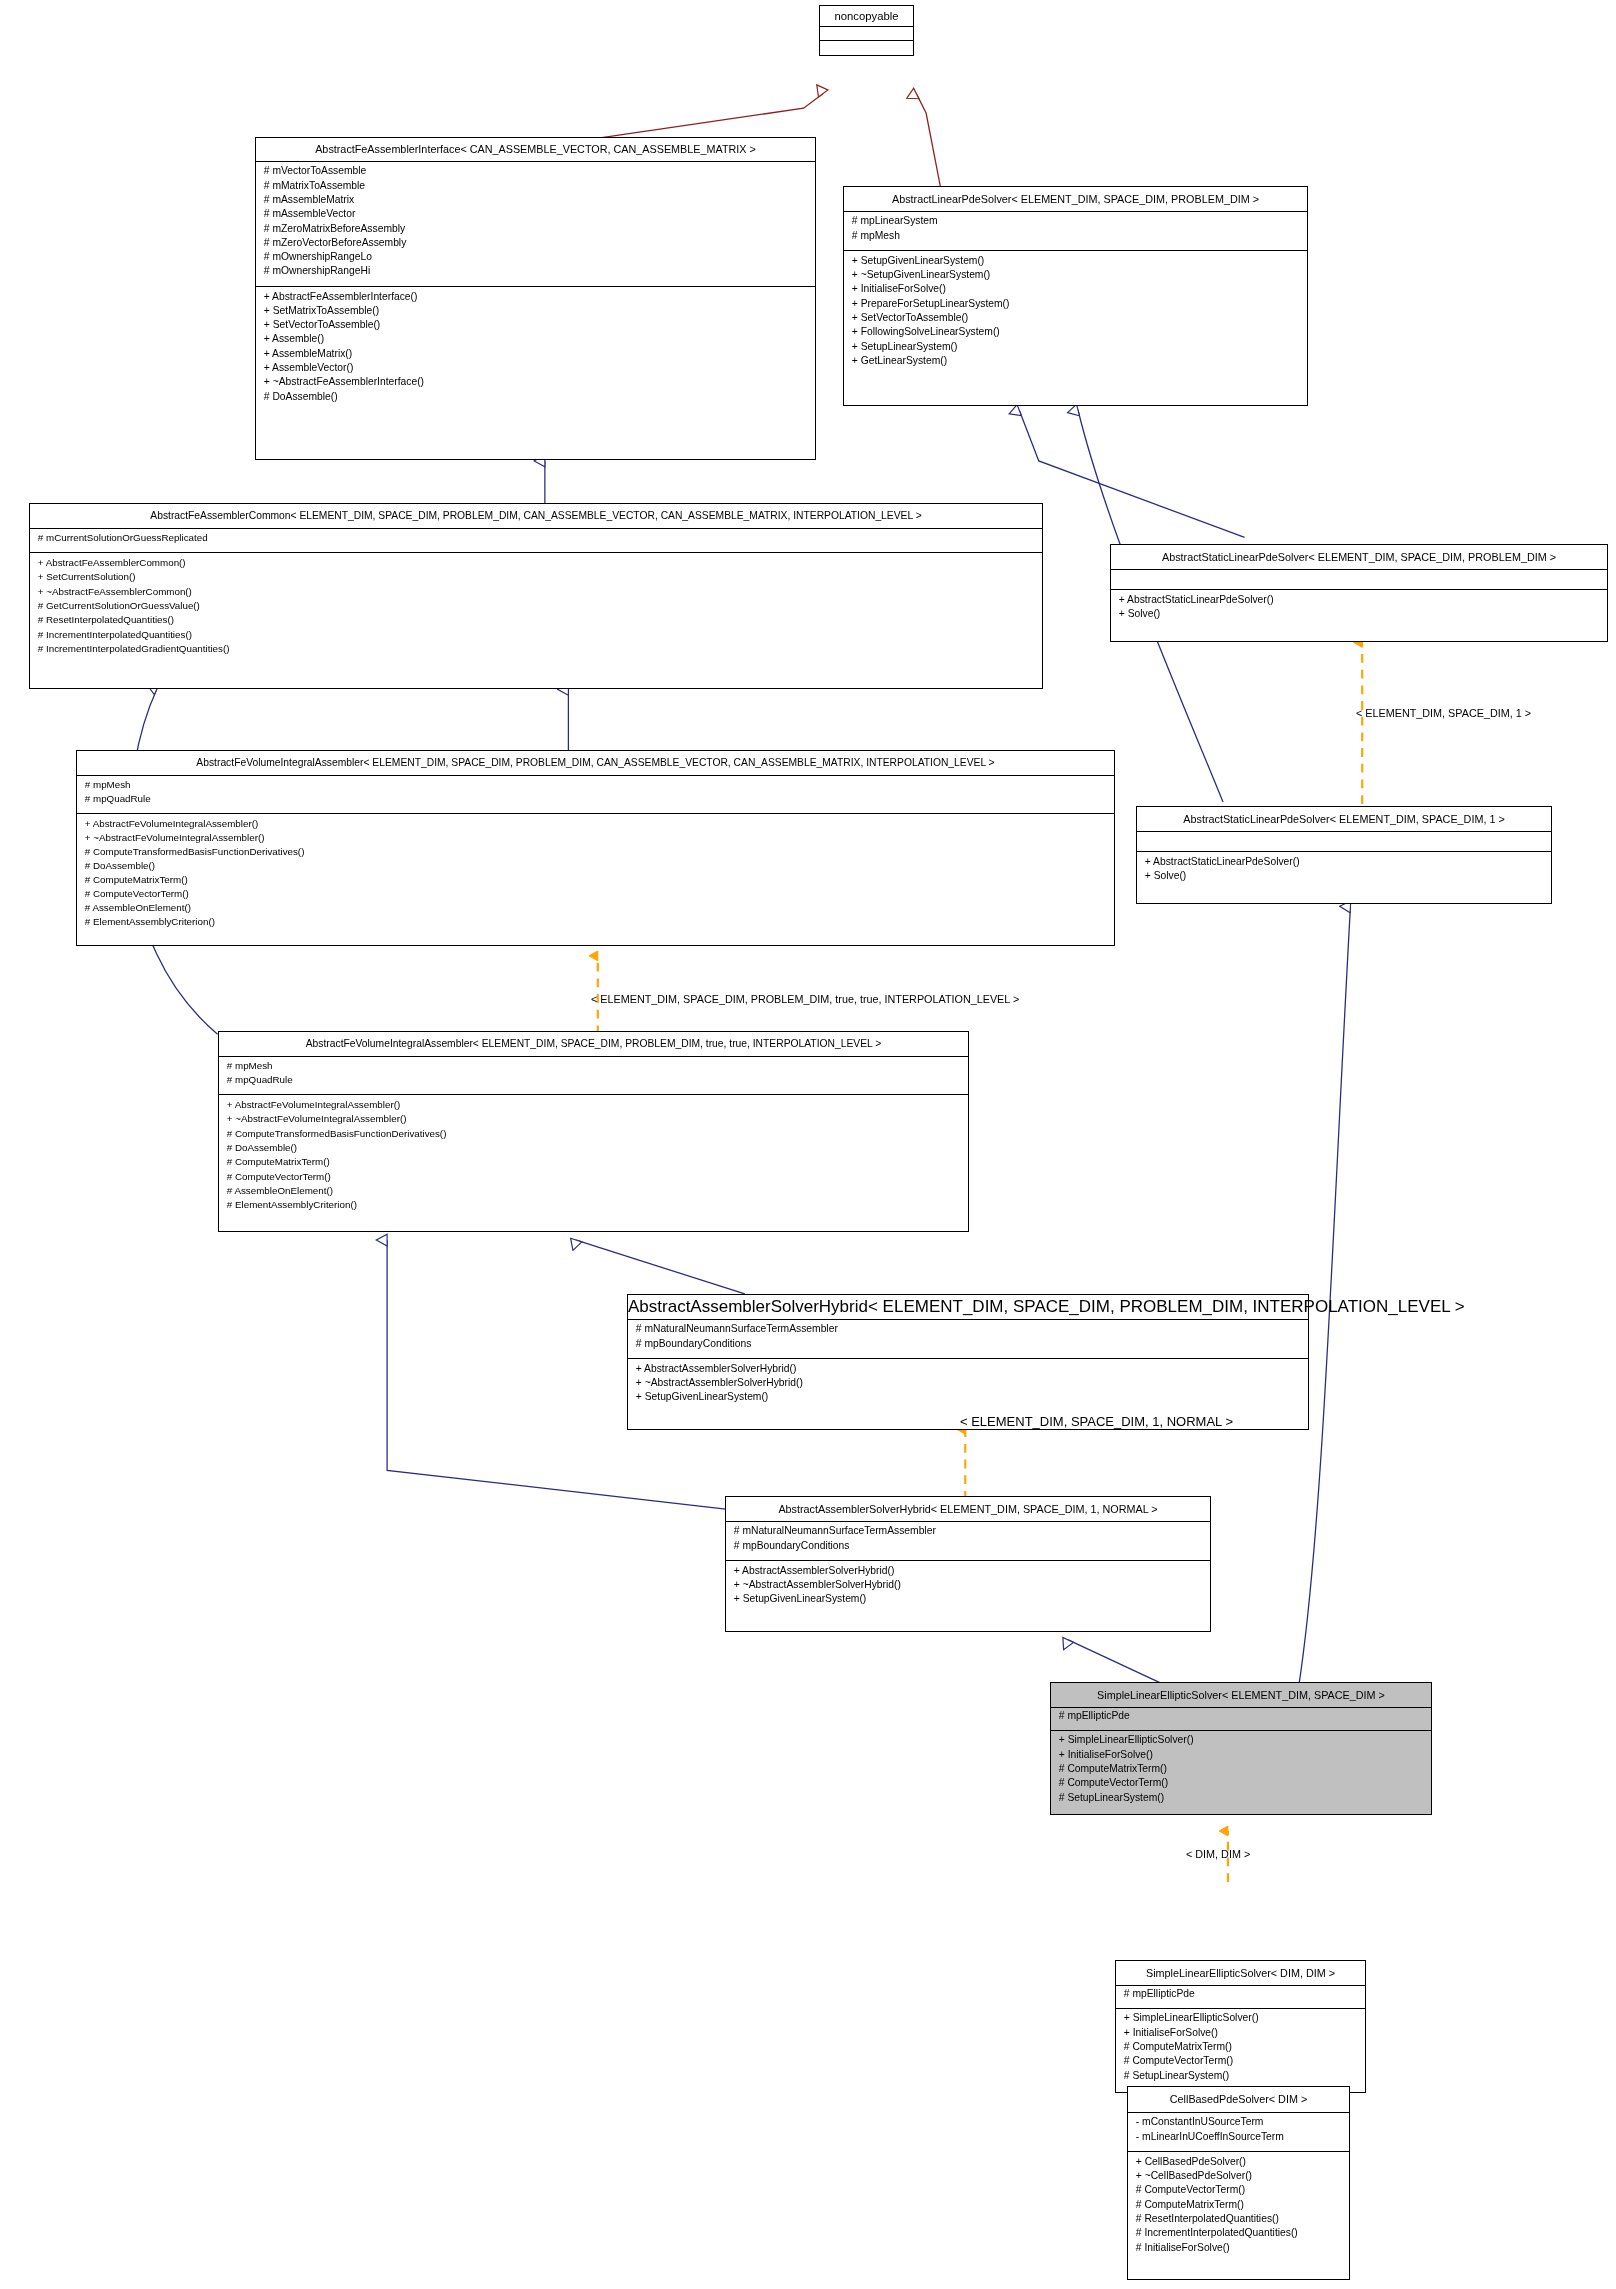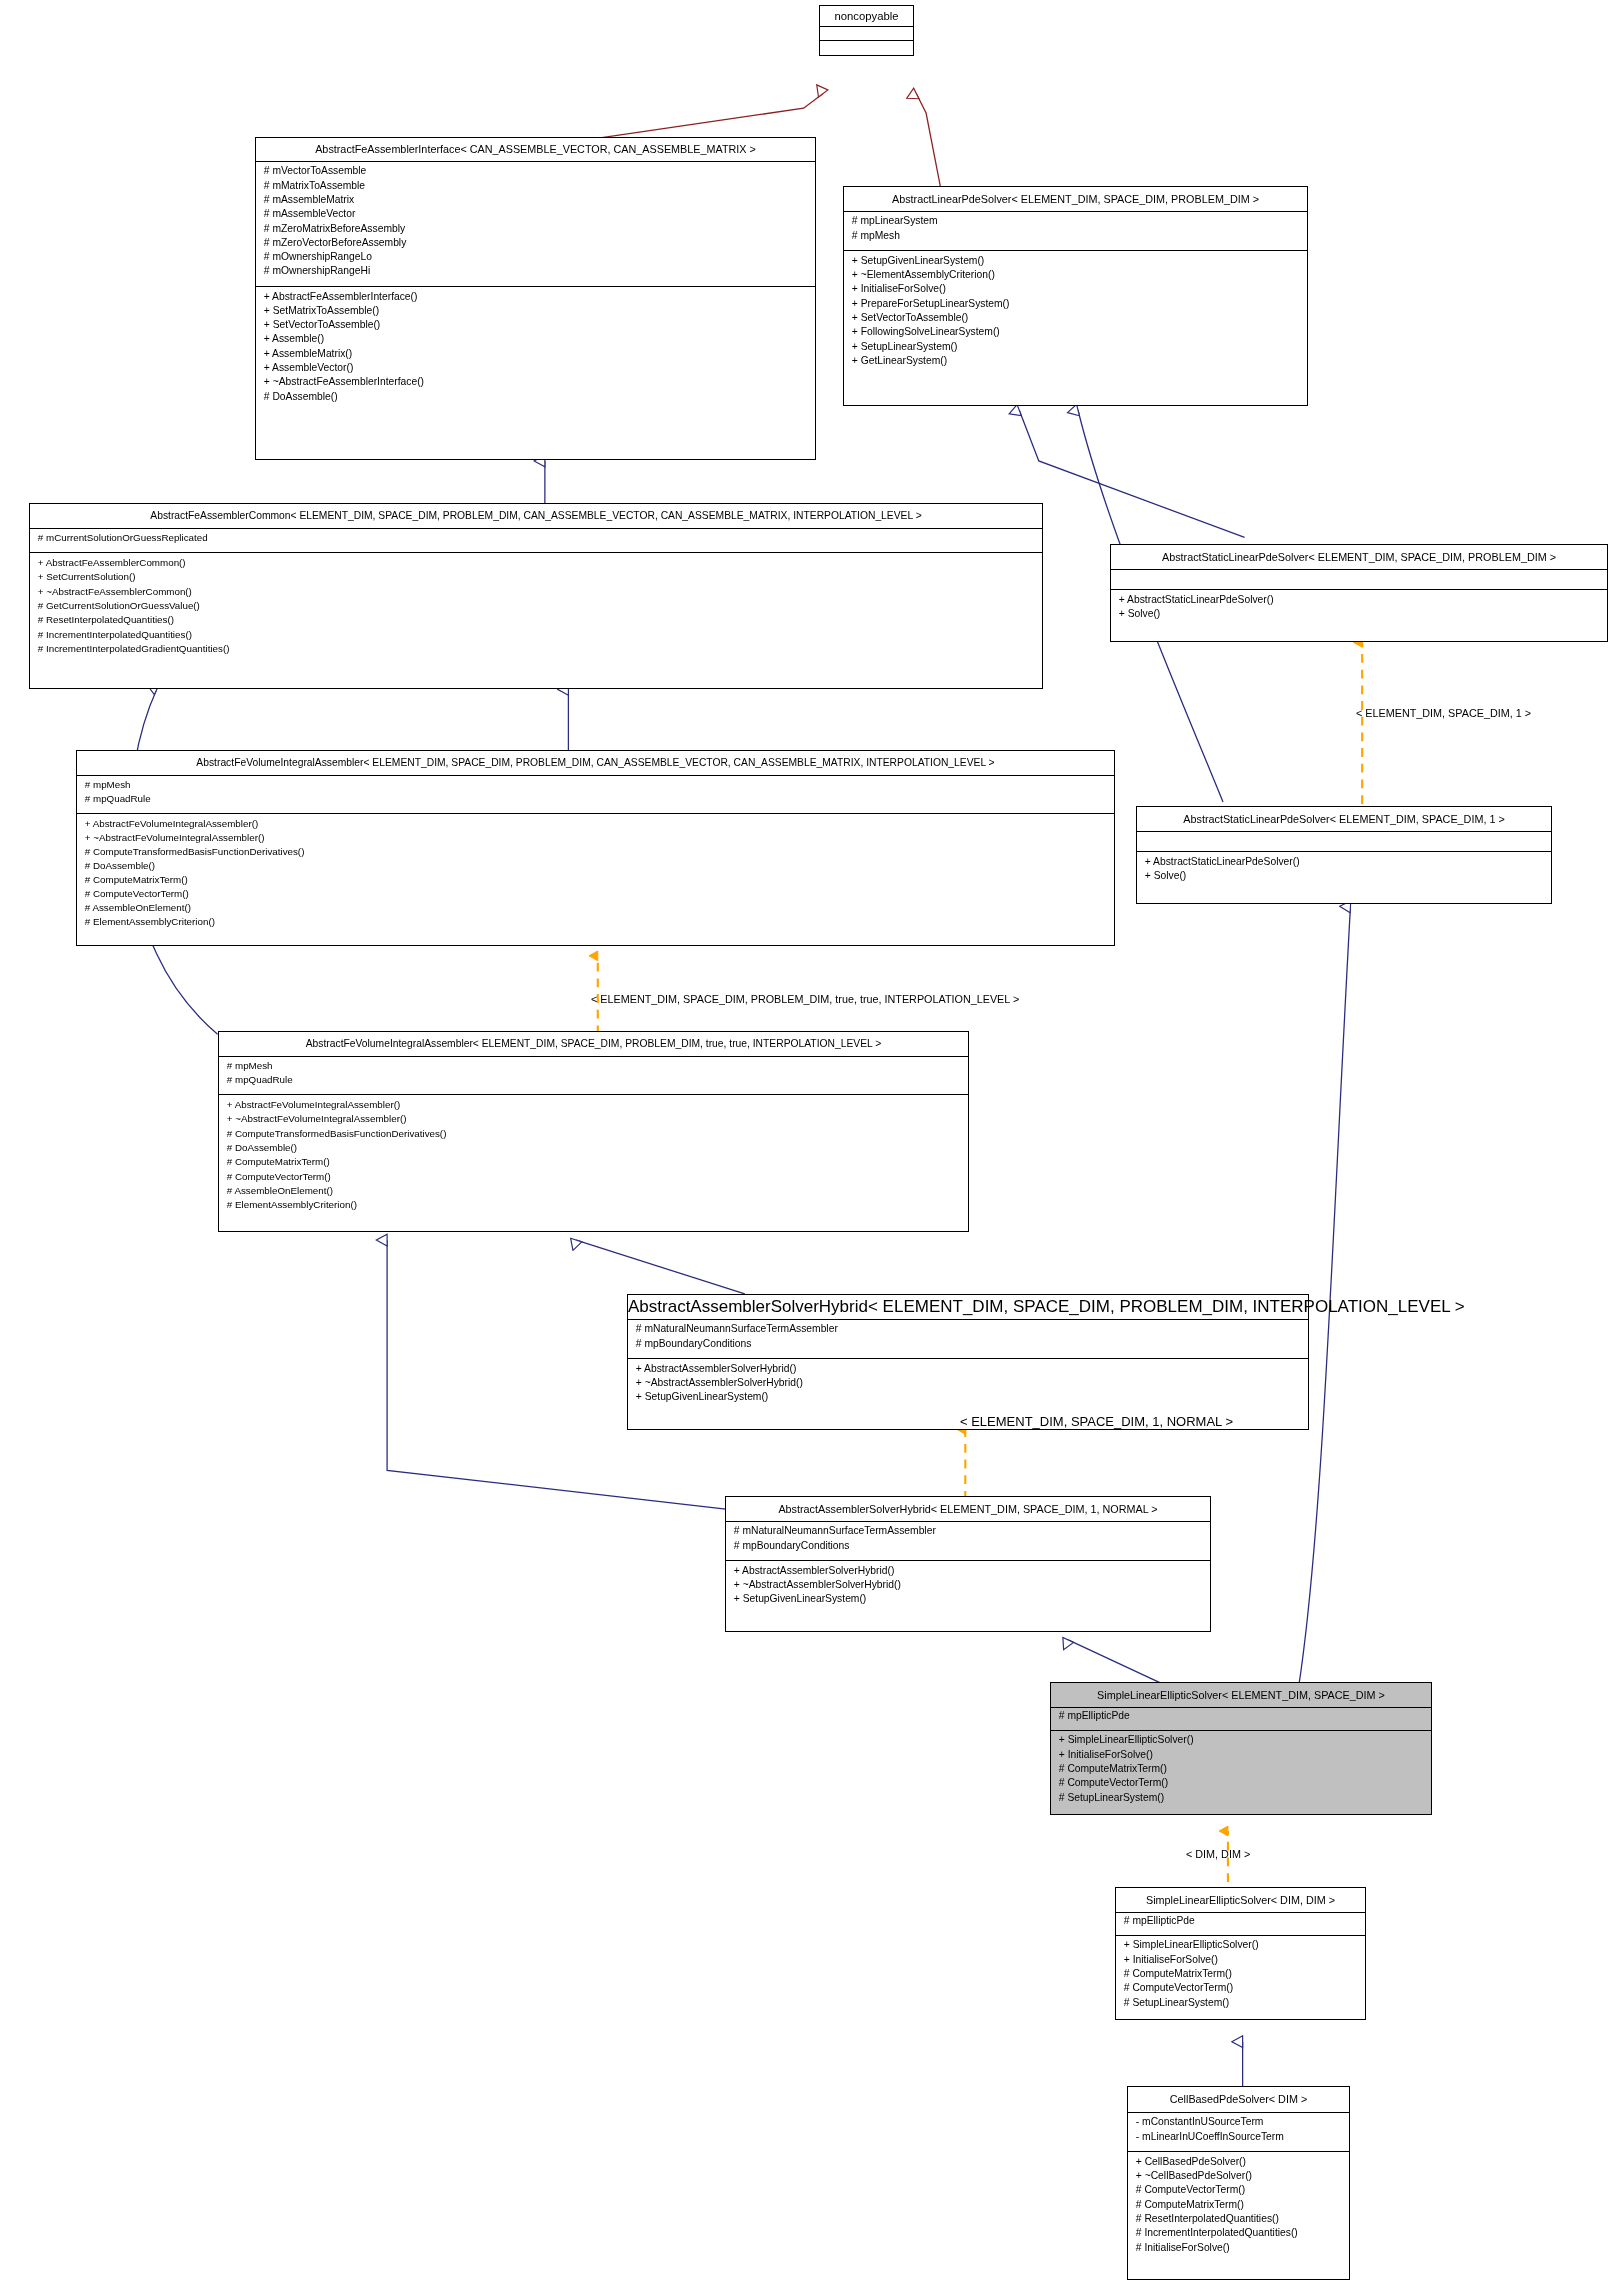--- a/index.html
+++ b/index.html
@@ -142,21 +142,21 @@
   </div>
 
   <div class="uml-box" style="left:843px; top:186px; width:465px; height:220px; font-size:10.3px;">
     <div class="uml-title" style="height:24.5px; line-height:24.5px; font-size:10.8px;">AbstractLinearPdeSolver&lt; ELEMENT_DIM, SPACE_DIM, PROBLEM_DIM &gt;</div>
     <div class="uml-attrs" style="padding:4.9px 7.8px;">
       <div class="uml-line" style="height:14.3px;"># mpLinearSystem</div>
       <div class="uml-line" style="height:14.3px;"># mpMesh</div>
     </div>
     <div class="uml-ops" style="padding:4.9px 7.8px;">
       <div class="uml-line" style="height:14.3px;">+ SetupGivenLinearSystem()</div>
-      <div class="uml-line" style="height:14.3px;">+ ~ElementAssemblyCriterion()</div>
+      <div class="uml-line" style="height:14.3px;">+ ~SetupGivenLinearSystem()</div>
       <div class="uml-line" style="height:14.3px;">+ InitialiseForSolve()</div>
       <div class="uml-line" style="height:14.3px;">+ PrepareForSetupLinearSystem()</div>
       <div class="uml-line" style="height:14.3px;">+ SetVectorToAssemble()</div>
       <div class="uml-line" style="height:14.3px;">+ FollowingSolveLinearSystem()</div>
       <div class="uml-line" style="height:14.3px;">+ SetupLinearSystem()</div>
       <div class="uml-line" style="height:14.3px;">+ GetLinearSystem()</div>
     </div>
   </div>
 
   <div class="uml-box" style="left:29px; top:503px; width:1014px; height:186px; font-size:9.8px;">
@@ -262,21 +262,21 @@
     </div>
     <div class="uml-ops" style="padding:4.9px 7.8px;">
       <div class="uml-line" style="height:14.3px;">+ SimpleLinearEllipticSolver()</div>
       <div class="uml-line" style="height:14.3px;">+ InitialiseForSolve()</div>
       <div class="uml-line" style="height:14.3px;"># ComputeMatrixTerm()</div>
       <div class="uml-line" style="height:14.3px;"># ComputeVectorTerm()</div>
       <div class="uml-line" style="height:14.3px;"># SetupLinearSystem()</div>
     </div>
   </div>
 
-  <div class="uml-box" style="left:1115px; top:1887px; width:251px; height:133px; font-size:10.3px;">
+  <div class="uml-box" style="left:1115px; top:1960px; width:251px; height:133px; font-size:10.3px;">
     <div class="uml-title" style="height:24.5px; line-height:24.5px; font-size:10.8px;">SimpleLinearEllipticSolver&lt; DIM, DIM &gt;</div>
     <div class="uml-attrs" style="padding:3.9px 7.8px;">
       <div class="uml-line" style="height:14.3px;"># mpEllipticPde</div>
     </div>
     <div class="uml-ops" style="padding:4.9px 7.8px;">
       <div class="uml-line" style="height:14.3px;">+ SimpleLinearEllipticSolver()</div>
       <div class="uml-line" style="height:14.3px;">+ InitialiseForSolve()</div>
       <div class="uml-line" style="height:14.3px;"># ComputeMatrixTerm()</div>
       <div class="uml-line" style="height:14.3px;"># ComputeVectorTerm()</div>
       <div class="uml-line" style="height:14.3px;"># SetupLinearSystem()</div>

